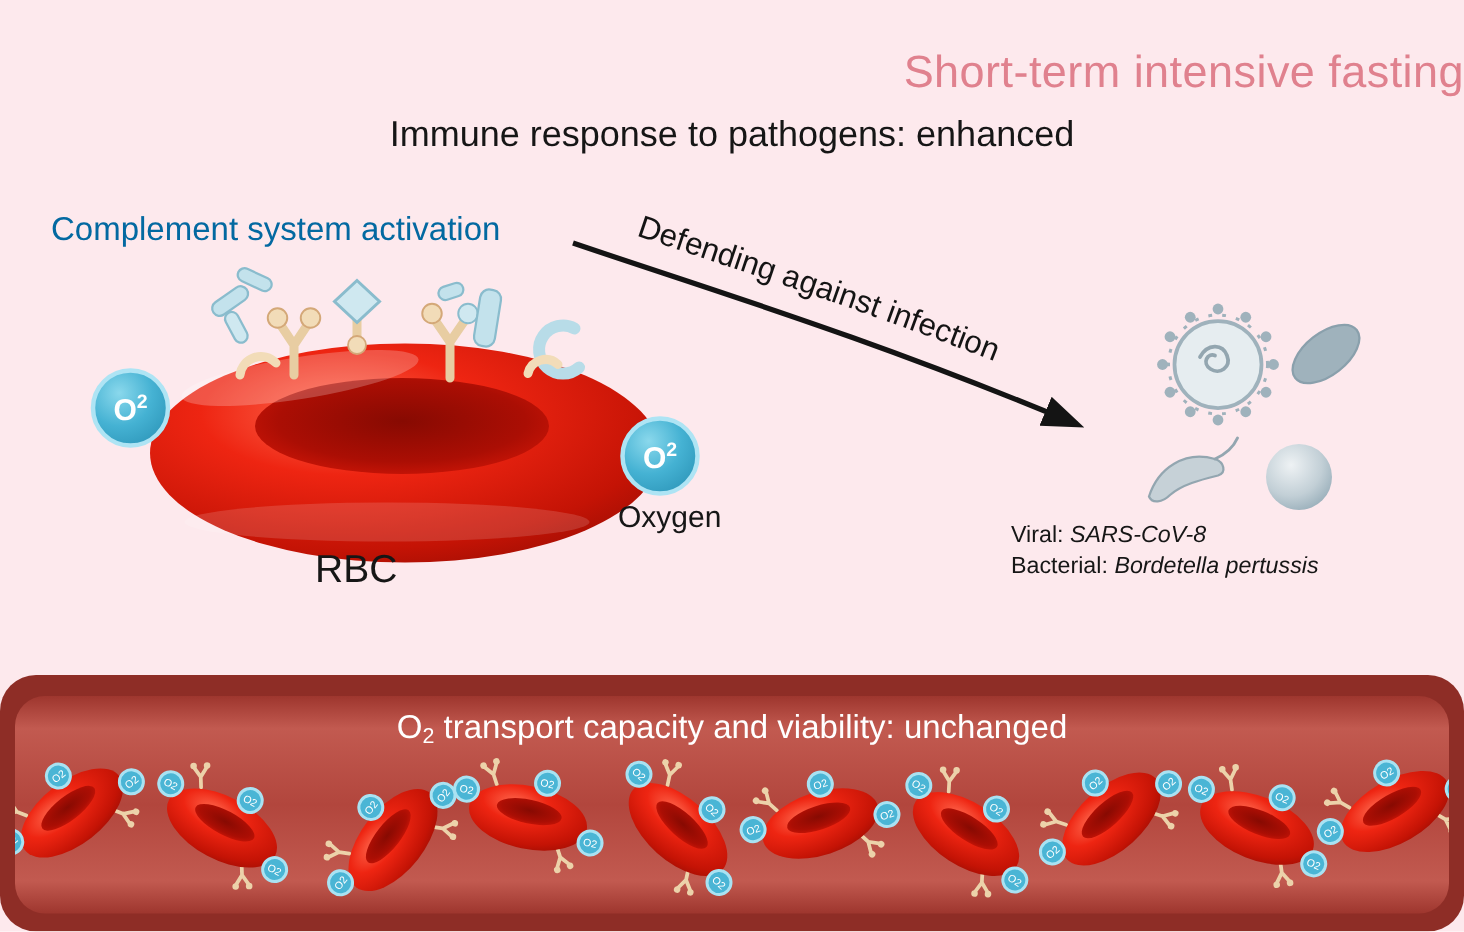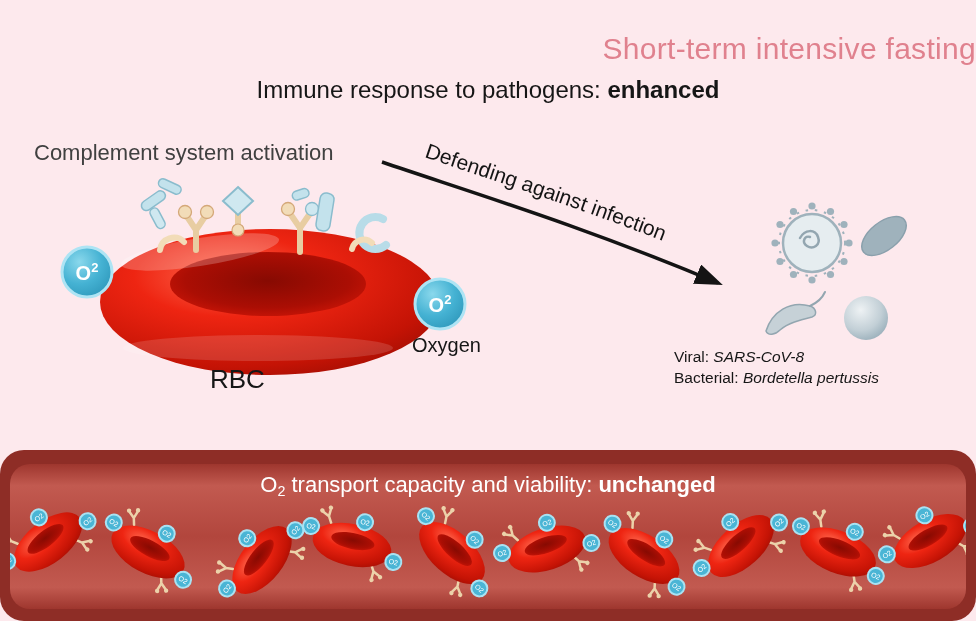--- a/index.html
+++ b/index.html
@@ -22,25 +22,25 @@
     color: #e0818e;
     letter-spacing: 0.3px;
     margin-top: 16px;
   }
   .subtitle {
     top: 76px; left: 0; width: 100%;
     text-align: center;
     font-size: 24px;
     color: #161616;
   }
-  .subtitle b { font-weight: 700; }
+  .subtitle b { font-weight: 400; }
   .complement-label {
     top: 140px; left: 34px;
     font-size: 22px;
-    color: #404040;
+    color: #0369a1;
   }
   .oxygen-label {
     top: 334px; left: 412px;
     font-size: 20px;
     color: #161616;
   }
   .rbc-label {
     top: 364px; left: 210px;
     font-size: 26px;
     color: #161616;
@@ -53,21 +53,21 @@
   }
   .pathogen-line i { font-style: italic; }
   .pathogen-line.indent2 { padding-left: 68px; }
   .vessel-label {
     top: 472px; left: 0; width: 100%;
     text-align: center;
     font-size: 22px;
     color: #ffffff;
   }
   .vessel-label sub { font-size: 0.65em; vertical-align: -0.25em; }
-  .vessel-label b { font-weight: 700; }
+  .vessel-label b { font-weight: 400; }
   svg.layer { position: absolute; top: 0; left: 0; }
   svg text { font-family: "Liberation Sans", sans-serif; }
 </style>
 </head>
 <body>
 
 <div class="canvas">
 
   <svg class="layer" width="976" height="621" viewBox="0 0 976 621">
     <defs>

